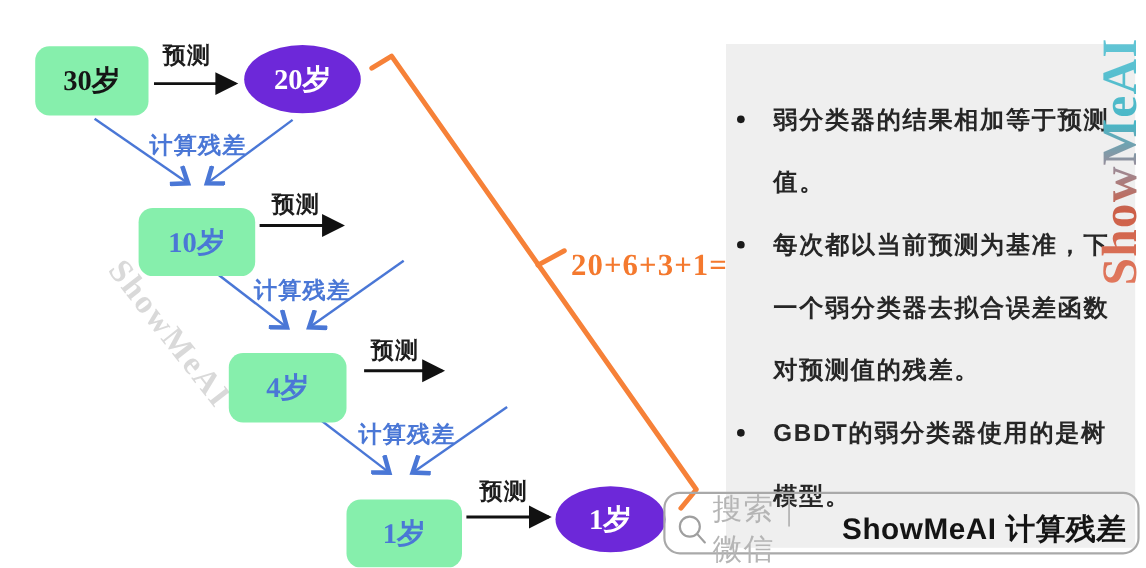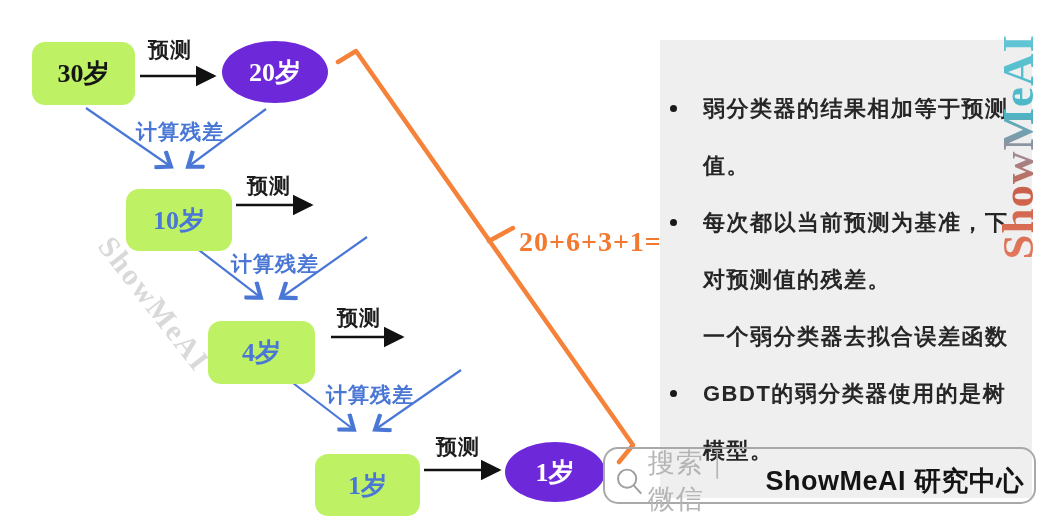--- a/index.html
+++ b/index.html
@@ -4,21 +4,21 @@
 <style>
   html,body{margin:0;padding:0;}
   body{width:1042px;height:516px;position:relative;background:#ffffff;overflow:hidden;
        font-family:"Liberation Sans",sans-serif;}
   .stage{position:absolute;inset:0;}
   .overlay{position:absolute;left:0;top:0;pointer-events:none;}
 
   
   .node{position:absolute;display:flex;align-items:center;justify-content:center;
         font-family:"Liberation Serif",serif;font-weight:bold;font-size:26px;}
-  .box{background:#bef264;border-radius:13px;color:#151515;font-family:Liberation Serif, serif;}
+  .box{background:#86efac;border-radius:13px;color:#151515;font-family:Liberation Serif, serif;}
   .box.blue{color:#4a77d6;margin-top:16px;}
   .ellipse{background:#6d28d9;border-radius:50%;color:#ffffff;text-align:right;}
 
   
   .lbl{position:absolute;font-size:21px;font-weight:600;color:#1c1c1c;letter-spacing:1px;}
   .lbl.res{color:#4a77d6;font-weight:700;}
 
   .sum{position:absolute;left:519px;top:226px;color:#f4792e;
        font-family:"Liberation Serif",serif;font-weight:bold;font-size:28px;letter-spacing:1px;}
 
@@ -108,36 +108,36 @@
   <div class="sum">20+6+3+1=30</div>
 
   <div class="panel">
     <ul>
       <li>
         <span class="ln">弱分类器的结果相加等于预测</span>
         <span class="ln">值。</span>
       </li>
       <li>
         <span class="ln">每次都以当前预测为基准，下</span>
+        <span class="ln">一个弱分类器去拟合误差函数</span>
         <span class="ln">对预测值的残差。</span>
-        <span class="ln">一个弱分类器去拟合误差函数</span>
       </li>
       <li>
         <span class="ln">GBDT的弱分类器使用的是树</span>
         <span class="ln">模型。</span>
       </li>
     </ul>
   </div>
 
   <div class="wm-vertical">
     <span class="inner">ShowMeAI</span>
   </div>
 
   <div class="searchbar">
     <svg width="38" height="40" viewBox="0 0 38 40">
       <circle cx="16" cy="17" r="12" fill="none" stroke="#9f9f9f" stroke-width="2.6"></circle>
       <line x1="25" y1="26" x2="34" y2="36" stroke="#9f9f9f" stroke-width="2.6" stroke-linecap="round"></line>
     </svg>
     <span class="s-prefix">搜索｜微信</span>
-    <span class="s-brand">ShowMeAI 研究中心</span>
+    <span class="s-brand">ShowMeAI 计算残差</span>
   </div>
 
 </div>
 
 </body></html>

